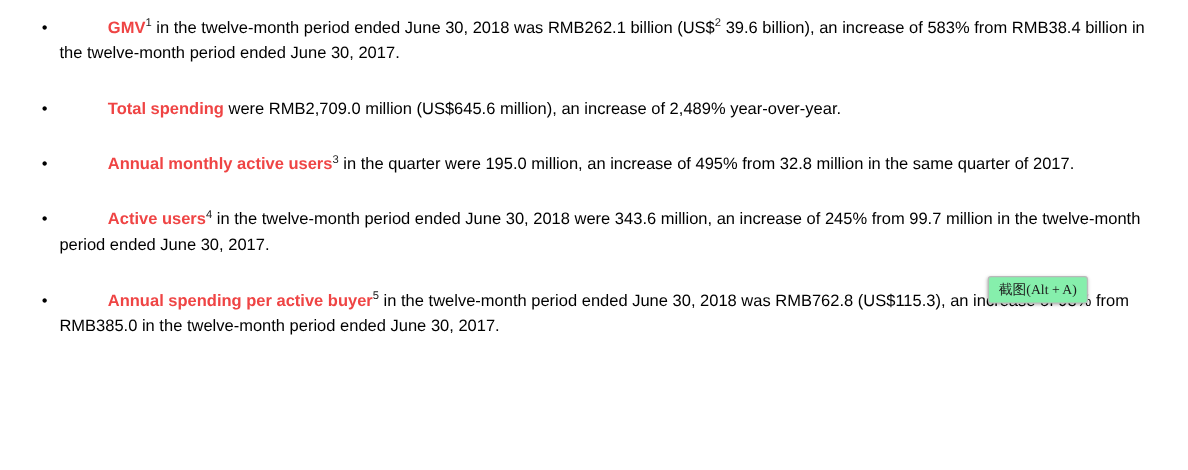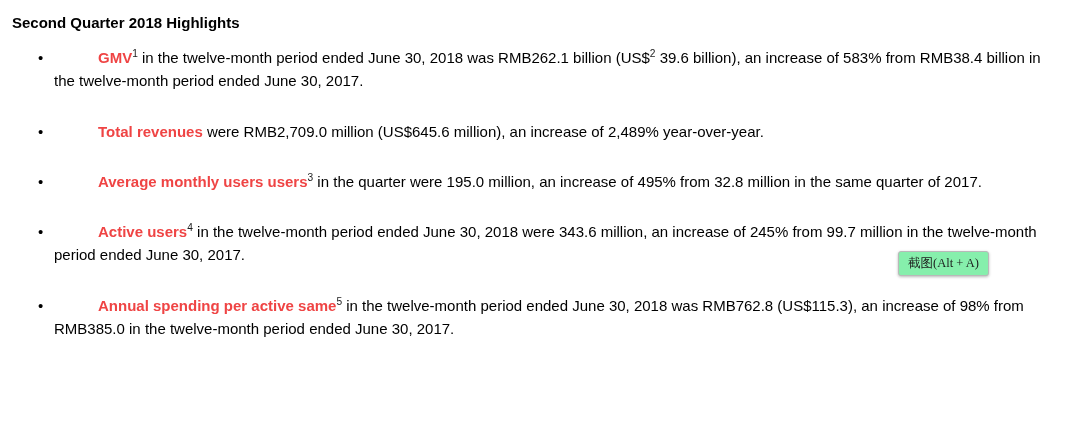--- a/index.html
+++ b/index.html
@@ -82,46 +82,45 @@
     white-space: nowrap;
     line-height: 1.3;
     margin-top: 23px;
   }
 </style>
 </head>
 <body>
 
 <div class="page">
 
-  <h1 class="doc-title">Second Quarter 2018 Highlights</h1>
 
   <ul class="highlights">
 
     <li>
       <span class="bullet">•</span>
       <span class="lead">GMV</span><sup>1</sup><span class="body-text"> in the twelve-month period ended June 30, 2018 was RMB262.1 billion (US$</span><sup>2</sup><span class="body-text"> 39.6 billion), an increase of 583% from RMB38.4 billion in the twelve-month period ended June 30, 2017.</span>
     </li>
 
     <li>
       <span class="bullet">•</span>
-      <span class="lead">Total revenues</span><sup></sup><span class="body-text"> were RMB2,709.0 million (US$645.6 million), an increase of 2,489% year-over-year.</span>
+      <span class="lead">Total spending</span><sup></sup><span class="body-text"> were RMB2,709.0 million (US$645.6 million), an increase of 2,489% year-over-year.</span>
     </li>
 
     <li>
       <span class="bullet">•</span>
-      <span class="lead">Average monthly users users</span><sup>3</sup><span class="body-text"> in the quarter were 195.0 million, an increase of 495% from 32.8 million in the same quarter of 2017.</span>
+      <span class="lead">Annual monthly active users</span><sup>3</sup><span class="body-text"> in the quarter were 195.0 million, an increase of 495% from 32.8 million in the same quarter of 2017.</span>
     </li>
 
     <li>
       <span class="bullet">•</span>
       <span class="lead">Active users</span><sup>4</sup><span class="body-text"> in the twelve-month period ended June 30, 2018 were 343.6 million, an increase of 245% from 99.7 million in the twelve-month period ended June 30, 2017.</span>
     </li>
 
     <li>
       <span class="bullet">•</span>
-      <span class="lead">Annual spending per active same</span><sup>5</sup><span class="body-text"> in the twelve-month period ended June 30, 2018 was RMB762.8 (US$115.3), an increase of 98% from RMB385.0 in the twelve-month period ended June 30, 2017.</span>
+      <span class="lead">Annual spending per active buyer</span><sup>5</sup><span class="body-text"> in the twelve-month period ended June 30, 2018 was RMB762.8 (US$115.3), an increase of 98% from RMB385.0 in the twelve-month period ended June 30, 2017.</span>
     </li>
 
   </ul>
 
   <div class="capture-tip">截图(Alt + A)</div>
 
 </div>
 
 </body></html>

